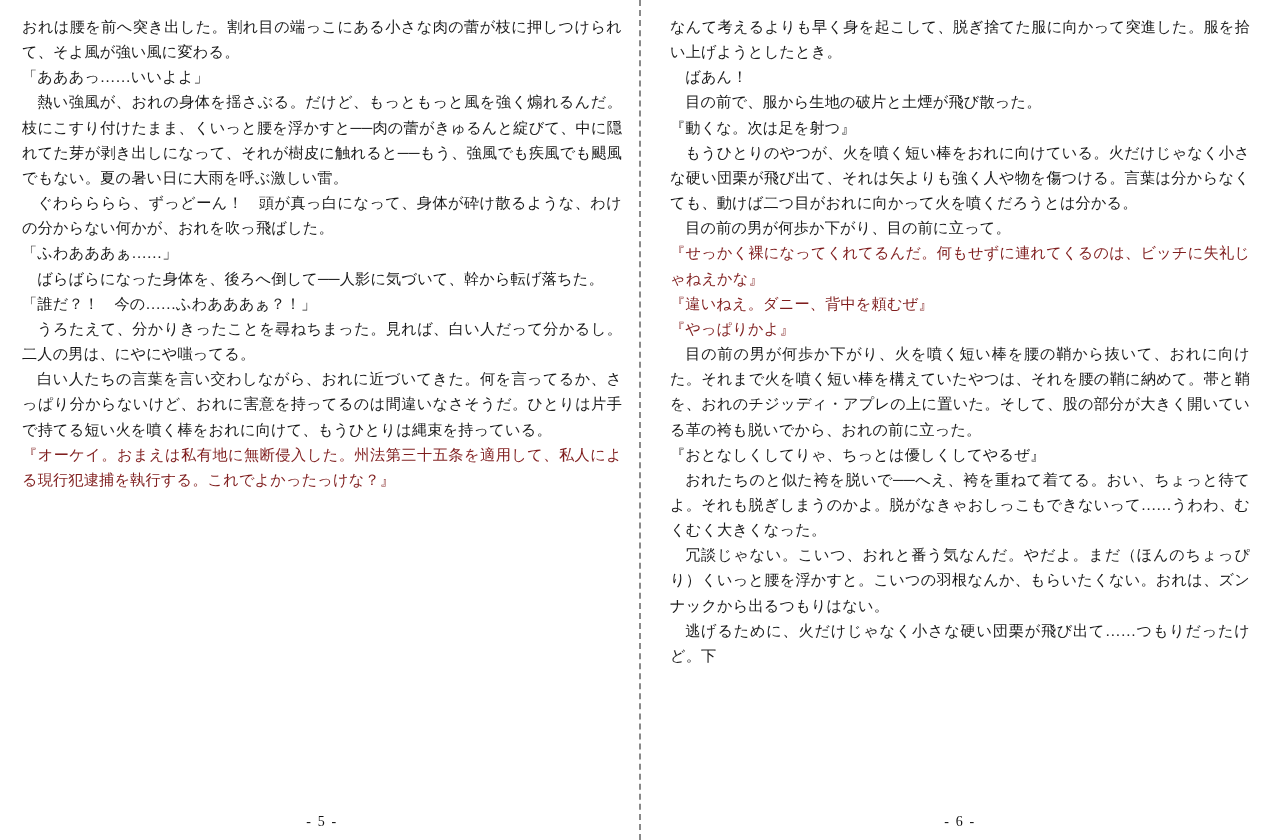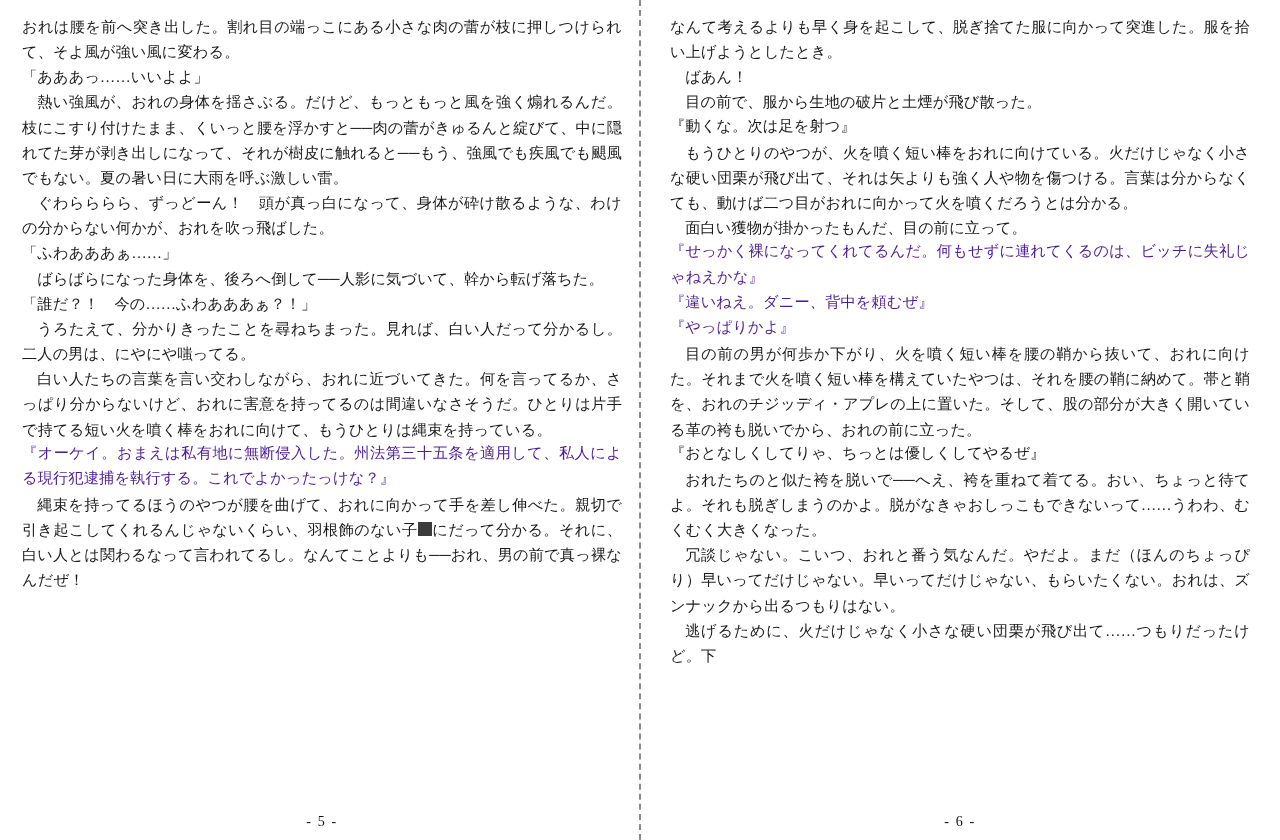--- a/index.html
+++ b/index.html
@@ -61,24 +61,23 @@
     text-indent: 1em;
   }
   p.noindent {
     text-indent: 0;
   }
   p.dialogue {
     text-indent: 0;
   }
   p.quote {
     text-indent: 0;
-    font-family: Liberation Mono, monospace;
   }
   .faint {
-    color: #4c1d95;
+    color: #7f1d1d;
   }
   .redact {
     display: inline-block;
     width: 0.95em;
     height: 0.95em;
     background: #3b3b3b;
     vertical-align: -0.08em;
   }
   .folio {
     flex: 0 0 auto;
@@ -99,40 +98,39 @@
       <p class="noindent">おれは腰を前へ突き出した。割れ目の端っこにある小さな肉の蕾が枝に押しつけられて、そよ風が強い風に変わる。</p>
       <p class="dialogue">「あああっ……いいよよ」</p>
       <p>熱い強風が、おれの身体を揺さぶる。だけど、もっともっと風を強く煽れるんだ。枝にこすり付けたまま、くいっと腰を浮かすと──肉の蕾がきゅるんと綻びて、中に隠れてた芽が剥き出しになって、それが樹皮に触れると──もう、強風でも疾風でも颶風でもない。夏の暑い日に大雨を呼ぶ激しい雷。</p>
       <p>ぐわらららら、ずっどーん！　頭が真っ白になって、身体が砕け散るような、わけの分からない何かが、おれを吹っ飛ばした。</p>
       <p class="dialogue">「ふわあああぁ……」</p>
       <p>ばらばらになった身体を、後ろへ倒して──人影に気づいて、幹から転げ落ちた。</p>
       <p class="dialogue">「誰だ？！　今の……ふわあああぁ？！」</p>
       <p>うろたえて、分かりきったことを尋ねちまった。見れば、白い人だって分かるし。二人の男は、にやにや嗤ってる。</p>
       <p>白い人たちの言葉を言い交わしながら、おれに近づいてきた。何を言ってるか、さっぱり分からないけど、おれに害意を持ってるのは間違いなさそうだ。ひとりは片手で持てる短い火を噴く棒をおれに向けて、もうひとりは縄束を持っている。</p>
       <p class="quote faint">『オーケイ。おまえは私有地に無断侵入した。州法第三十五条を適用して、私人による現行犯逮捕を執行する。これでよかったっけな？』</p>
-      <p><span>縄束を持ってるほうのやつが腰を曲げて、おれに向かって手を差し伸べた。親切で引き起こしてくれるんじゃないくらい、羽根飾のない子</span><span class="redact"></span><span>にだって分かる。それに、白い人とは関わるなって言われてるし。なんてことよりも──おれ、男の前で真っ裸なんだぜ！</span></p>
     </div>
     <div class="folio">- 5 -</div>
   </div>
 
   <div class="gutter"></div>
 
   <div class="page page-right">
     <div class="body-text">
       <p class="noindent">なんて考えるよりも早く身を起こして、脱ぎ捨てた服に向かって突進した。服を拾い上げようとしたとき。</p>
       <p>ばあん！</p>
       <p>目の前で、服から生地の破片と土煙が飛び散った。</p>
       <p class="quote">『動くな。次は足を射つ』</p>
       <p>もうひとりのやつが、火を噴く短い棒をおれに向けている。火だけじゃなく小さな硬い団栗が飛び出て、それは矢よりも強く人や物を傷つける。言葉は分からなくても、動けば二つ目がおれに向かって火を噴くだろうとは分かる。</p>
-      <p>面白い獲物が掛かったもんだ、目の前に立って。</p>
+      <p>目の前の男が何歩か下がり、目の前に立って。</p>
       <p class="quote faint">『せっかく裸になってくれてるんだ。何もせずに連れてくるのは、ビッチに失礼じゃねえかな』</p>
       <p class="quote faint">『違いねえ。ダニー、背中を頼むぜ』</p>
       <p class="quote faint">『やっぱりかよ』</p>
       <p>目の前の男が何歩か下がり、火を噴く短い棒を腰の鞘から抜いて、おれに向けた。それまで火を噴く短い棒を構えていたやつは、それを腰の鞘に納めて。帯と鞘を、おれのチジッディ・アプレの上に置いた。そして、股の部分が大きく開いている革の袴も脱いでから、おれの前に立った。</p>
       <p class="quote">『おとなしくしてりゃ、ちっとは優しくしてやるぜ』</p>
       <p>おれたちのと似た袴を脱いで──へえ、袴を重ねて着てる。おい、ちょっと待てよ。それも脱ぎしまうのかよ。脱がなきゃおしっこもできないって……うわわ、むくむく大きくなった。</p>
-      <p>冗談じゃない。こいつ、おれと番う気なんだ。やだよ。まだ（ほんのちょっぴり）早いってだけじゃない。早いってだけじゃない、もらいたくない。おれは、ズンナックから出るつもりはない。</p>
+      <p>冗談じゃない。こいつ、おれと番う気なんだ。やだよ。まだ（ほんのちょっぴり）くいっと腰を浮かすと。こいつの羽根なんか、もらいたくない。おれは、ズンナックから出るつもりはない。</p>
       <p>逃げるために、火だけじゃなく小さな硬い団栗が飛び出て……つもりだったけど。下</p>
     </div>
     <div class="folio">- 6 -</div>
   </div>
 
 </div>
 
 </body></html>

